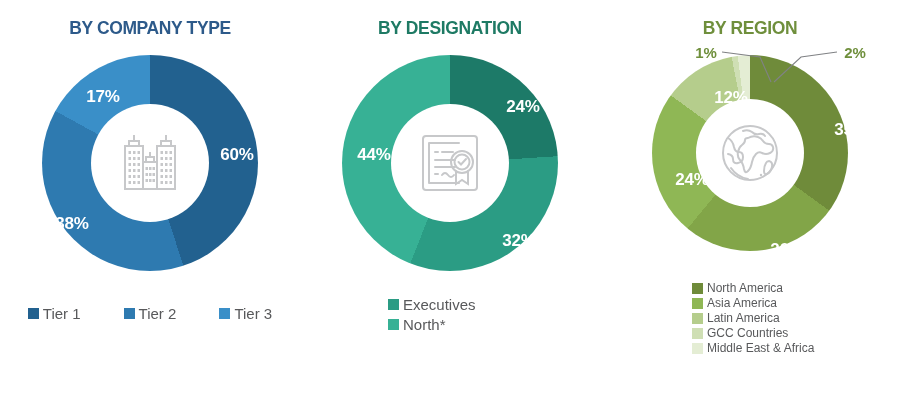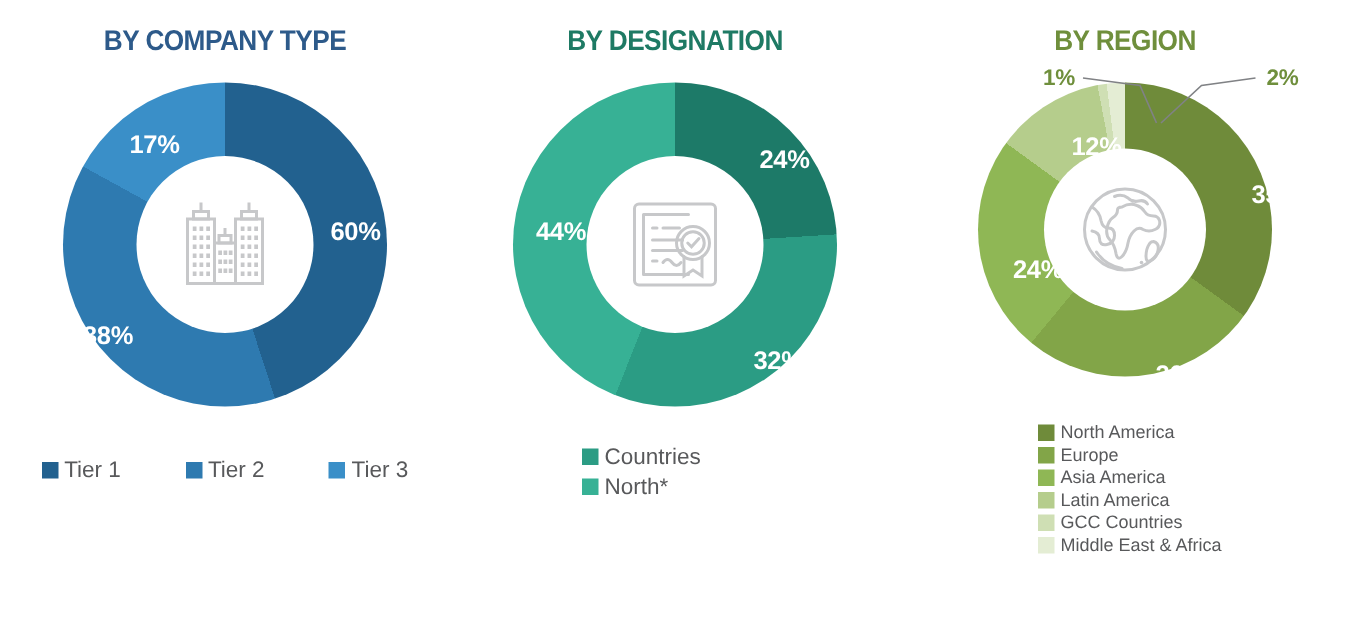--- a/index.html
+++ b/index.html
@@ -260,21 +260,21 @@
       </div>
     </div>
 
     <div class="slice-label" style="left:223px;top:107px;">24%</div>
     <div class="slice-label" style="left:219px;top:241px;">32%</div>
     <div class="slice-label" style="left:74px;top:155px;">44%</div>
 
     <div class="legend-col" style="left:88px;top:296px;">
       <div class="legend-item">
         <span class="swatch" style="background:#2b9c84;"></span>
-        <span class="legend-text">Countries</span>
+        <span class="legend-text">Executives</span>
       </div>
       <div class="legend-item">
         <span class="swatch" style="background:#37b195;"></span>
         <span class="legend-text">North*</span>
       </div>
     </div>
   </div>
 
   <div class="panel">
 
@@ -312,24 +312,20 @@
 
     <div class="outside-label title-green" style="left:106px;top:52px;">1%</div>
     <div class="outside-label title-green" style="left:255px;top:52px;">2%</div>
 
     <div class="legend-col" style="left:92px;top:281px;gap:1px;">
       <div class="legend-item">
         <span class="swatch" style="background:#6f8b3a;"></span>
         <span class="legend-text-sm legend-text">North America</span>
       </div>
       <div class="legend-item">
-        <span class="swatch" style="background:#82a548;"></span>
-        <span class="legend-text-sm legend-text">Europe</span>
-      </div>
-      <div class="legend-item">
         <span class="swatch" style="background:#8fb755;"></span>
         <span class="legend-text-sm legend-text">Asia America</span>
       </div>
       <div class="legend-item">
         <span class="swatch" style="background:#b5cd8c;"></span>
         <span class="legend-text-sm legend-text">Latin America</span>
       </div>
       <div class="legend-item">
         <span class="swatch" style="background:#cfdfb4;"></span>
         <span class="legend-text-sm legend-text">GCC Countries</span>

